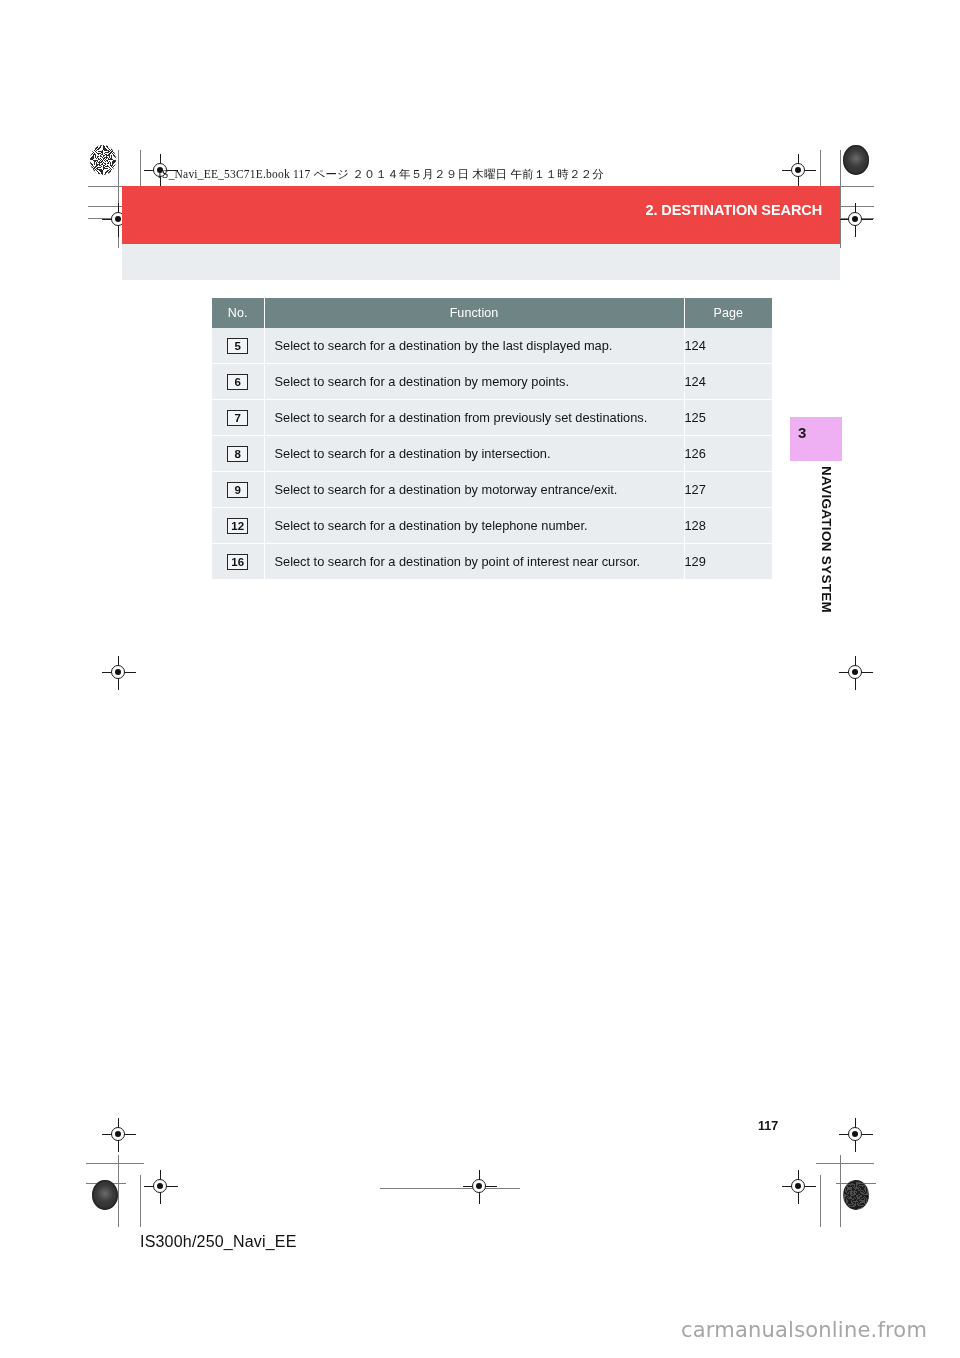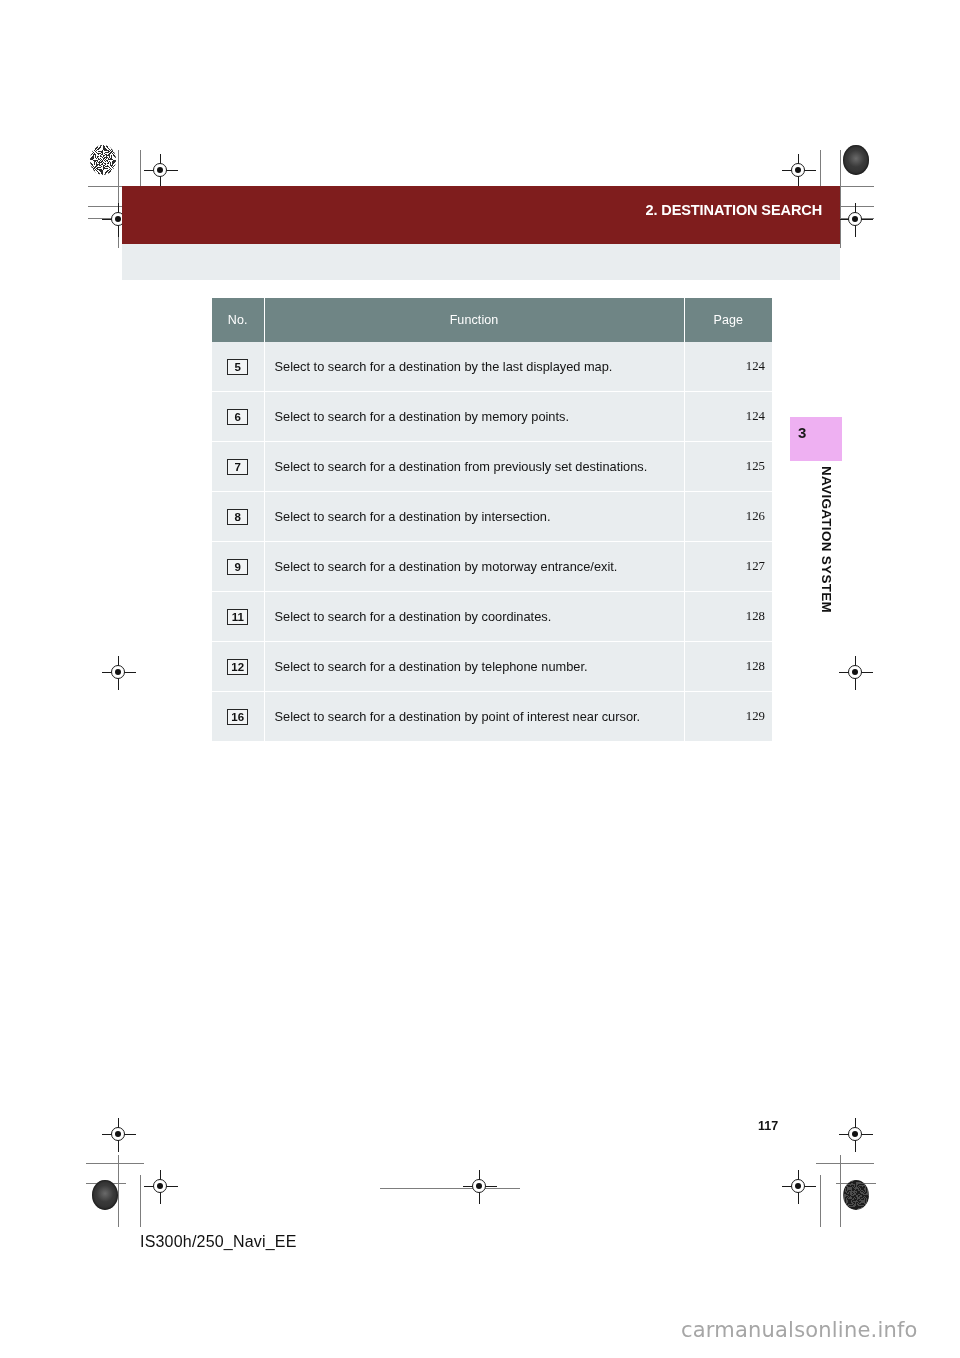--- a/index.html
+++ b/index.html
@@ -92,21 +92,21 @@
     font-size: 11.5px;
     color: #1a1a1a;
     white-space: nowrap;
     letter-spacing: 0.2px;
   }
 
   #chapter-band {
     position: absolute;
     left: 122px; top: 186px;
     width: 718px; height: 58px;
-    background: #7f1d1d;
+    background: #ef4444;
     text-decoration: underline;
   }
   #chapter-title {
     position: absolute;
     right: 18px; top: 16px;
     font-size: 14.5px;
     font-weight: 600;
     color: #ffffff;
     letter-spacing: -0.1px;
     white-space: nowrap;
@@ -147,21 +147,21 @@
 
   
   #function-table {
     position: absolute;
     left: 212px; top: 298px;
     width: 560px;
     border-collapse: collapse;
     table-layout: fixed;
   }
   #function-table th, #function-table td {
-    padding: 7px;
+    padding: 0;
     margin: 0;
   }
   #function-table thead th {
     background: #6f8585;
     color: #ffffff;
     font-size: 12.5px;
     font-weight: 400;
     height: 30px;
     text-align: center;
     vertical-align: middle;
@@ -181,21 +181,21 @@
   }
   #function-table tbody td:last-child { border-right: none; }
   #function-table tbody tr:last-child td { border-bottom: none; }
 
   .col-no   { width: 52px; }
   .col-fn   { width: 420px; }
   .col-page { width: 88px; }
 
   td.cell-no   { text-align: center; }
   td.cell-fn   { text-align: left;  padding-left: 10px !important; }
-  td.cell-page { text-align: right; font-size: 13px; font-family: Liberation Serif, serif; }
+  td.cell-page { text-align: left; font-size: 13px; }
 
   .numbox {
     display: inline-block;
     min-width: 13px;
     padding: 0px 3px;
     border: 1.6px solid #262626;
     background: #f2f4f5;
     font-size: 11.5px;
     font-weight: 700;
     line-height: 14px;
@@ -323,20 +323,21 @@
       <div class="ring"></div>
       <div class="dot"></div>
   </div>
   <div class="regmark" style="left:467px; top:1174px;">
     <div class="vb"></div>
       <div class="hb"></div>
       <div class="ring"></div>
       <div class="dot"></div>
   </div>
 
+  <div id="japanese-header">IS_Navi_EE_53C71E.book   117 ページ   ２０１４年５月２９日   木曜日   午前１１時２２分</div>
 
   <div id="chapter-band">
     <div id="chapter-title">2. DESTINATION SEARCH</div>
   </div>
   <div id="chapter-band-lower"></div>
 
   <div id="chapter-tab">
     <span id="chapter-tab-number">3</span>
   </div>
   <div id="chapter-tab-label">NAVIGATION SYSTEM</div>
@@ -374,34 +375,29 @@
           <td class="cell-no"><span class="numbox">8</span></td>
           <td class="cell-fn">Select to search for a destination by intersection.</td>
           <td class="cell-page">126</td>
         </tr>
         <tr>
           <td class="cell-no"><span class="numbox">9</span></td>
           <td class="cell-fn">Select to search for a destination by motorway entrance/exit.</td>
           <td class="cell-page">127</td>
         </tr>
         <tr>
-          <td class="cell-no"><span class="numbox">11</span></td>
-          <td class="cell-fn">Select to search for a destination by coordinates.</td>
-          <td class="cell-page">128</td>
-        </tr>
-        <tr>
           <td class="cell-no"><span class="numbox">12</span></td>
           <td class="cell-fn">Select to search for a destination by telephone number.</td>
           <td class="cell-page">128</td>
         </tr>
         <tr>
           <td class="cell-no"><span class="numbox">16</span></td>
           <td class="cell-fn">Select to search for a destination by point of interest near cursor.</td>
           <td class="cell-page">129</td>
         </tr>
       </tbody>
   </table>
 
   <div id="page-number">117</div>
   <div id="doc-code">IS300h/250_Navi_EE</div>
-  <div id="watermark">carmanualsonline.info</div>
+  <div id="watermark">carmanualsonline.from</div>
 
 </div>
 
 </body></html>

